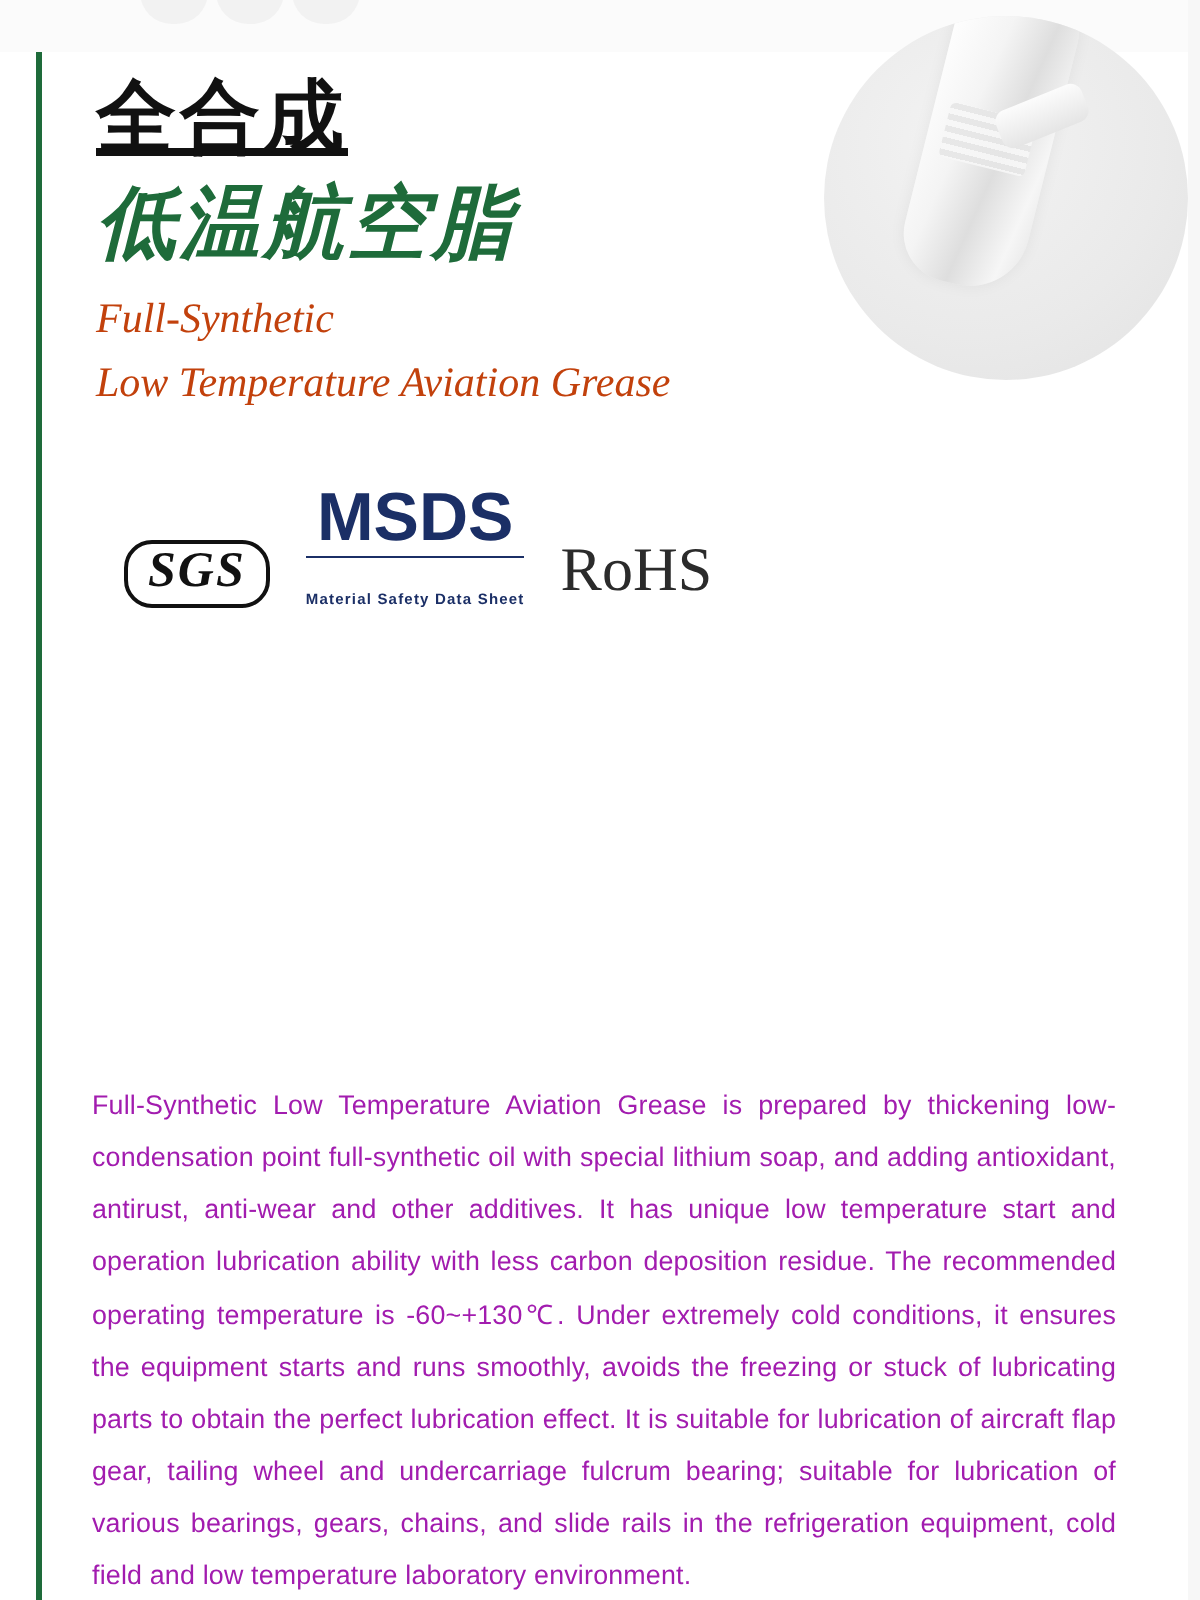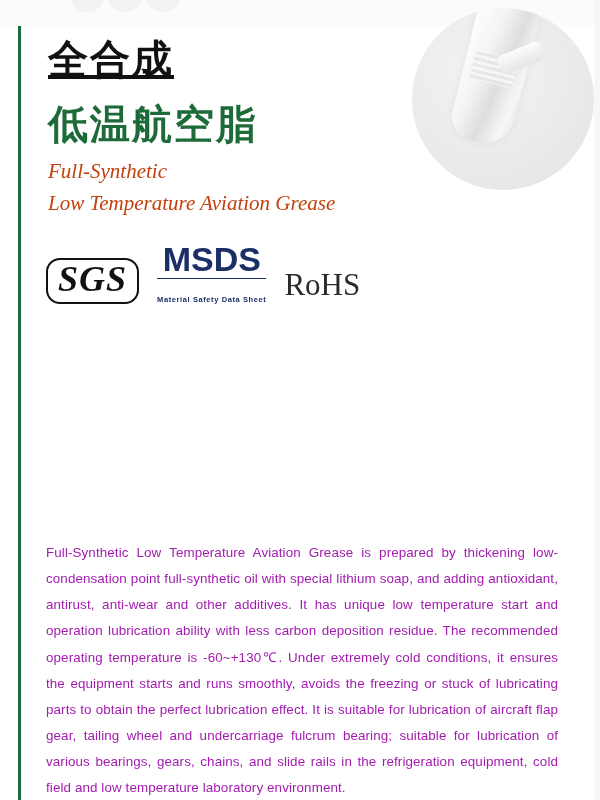--- a/index.html
+++ b/index.html
@@ -116,21 +116,22 @@
     margin: 0;
     text-decoration: underline;
   }
   .title-cn-2 {
     font-family: "DejaVu Sans", sans-serif;
     font-size: 40px;
     font-weight: bold;
     color: #1e6b3a;
     letter-spacing: 2px;
     line-height: 1.2;
-    margin: 18px 0 0 0;
+    margin: 6px 0 0 0;
+    font-style: italic;
   }
   .title-en {
     margin-top: 8px;
     font-family: "Liberation Serif", serif;
     font-style: italic;
     font-size: 21px;
     color: #c2410c;
     line-height: 1.5;
   }
   
@@ -142,24 +143,25 @@
     align-items: flex-end;
     gap: 18px;
   }
   .sgs {
     border: 2.5px solid #111111;
     border-radius: 14px;
     padding: 1px 10px 3px 10px;
     font-family: "Liberation Serif", serif;
     font-weight: bold;
     font-style: italic;
-    font-size: 36px;
+    font-size: 25px;
     color: #111111;
     letter-spacing: 1px;
     line-height: 1.05;
+    margin-left: 16px;
   }
   .msds-wrap {
     text-align: center;
   }
   .msds {
     font-family: "Liberation Sans", sans-serif;
     font-weight: bold;
     font-size: 34px;
     color: #1b2f66;
     letter-spacing: 0px;

